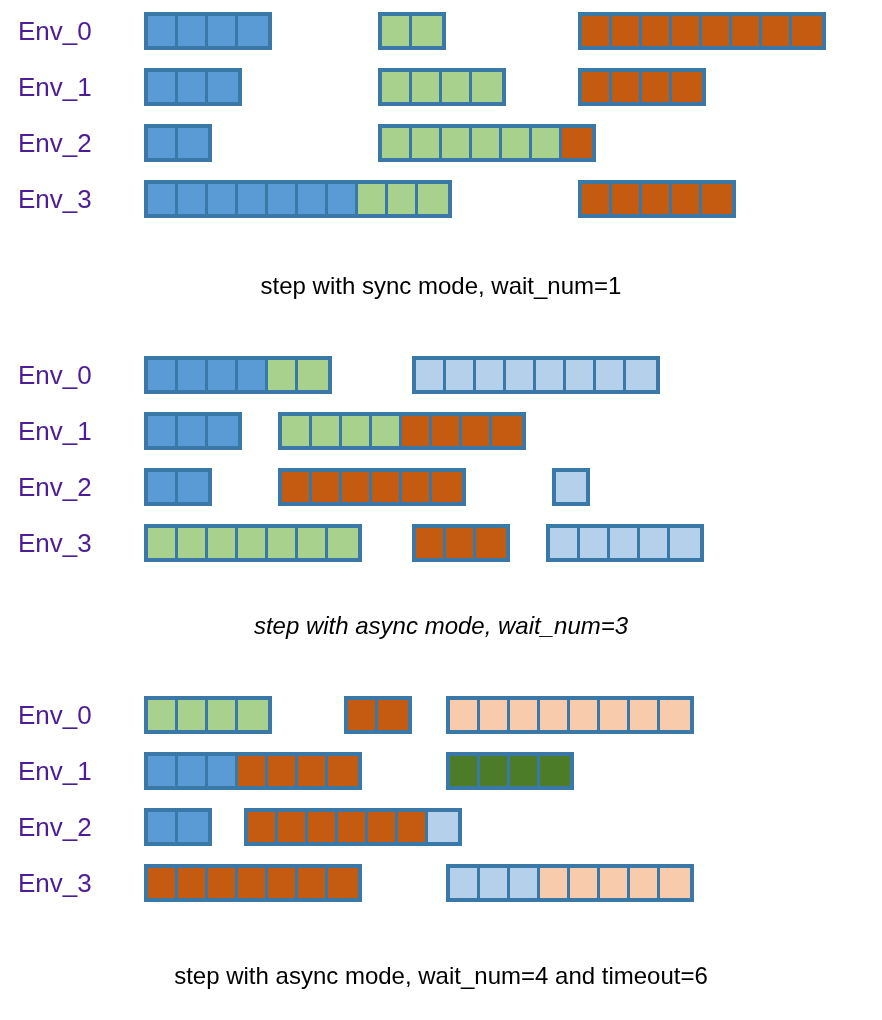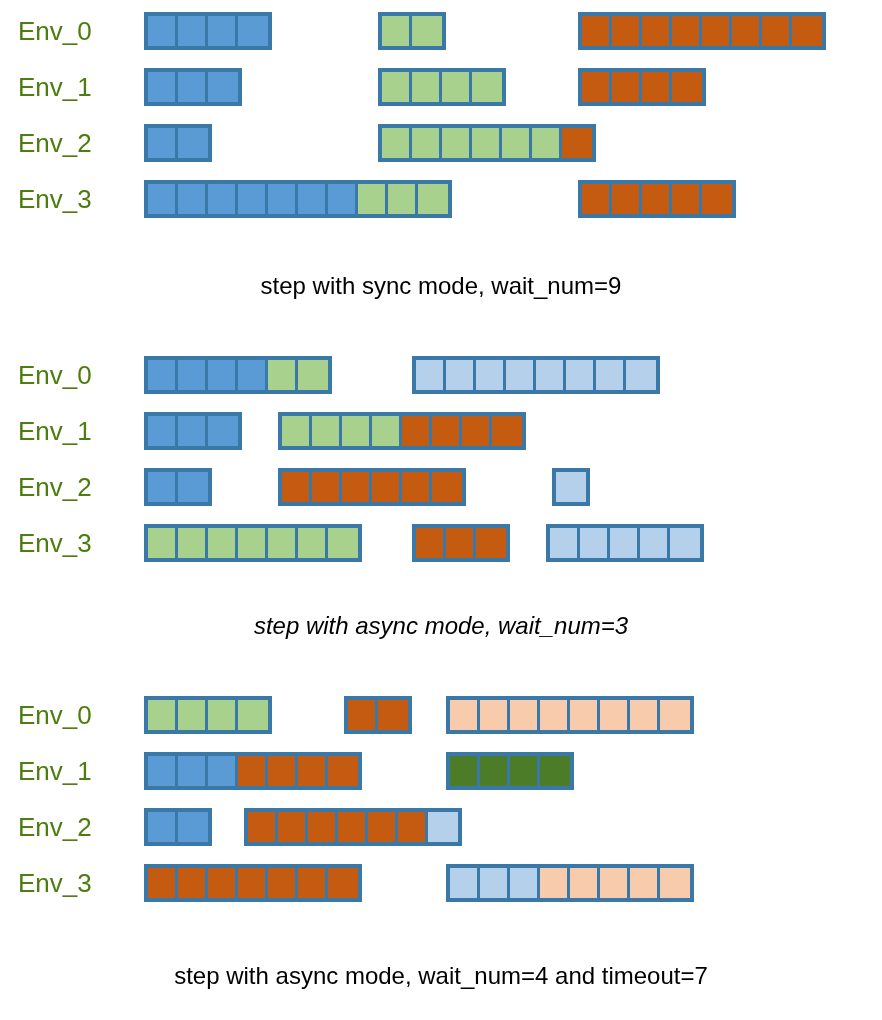--- a/index.html
+++ b/index.html
@@ -31,21 +31,21 @@
     height: 46px;
   }
   .row-label {
     position: absolute;
     left: 18px;
     top: 0;
     width: 120px;
     height: 46px;
     line-height: 46px;
     font-size: 26px;
-    color: #4d7c0f;
+    color: #4c1d95;
     font-family: "Liberation Sans", sans-serif;
     white-space: nowrap;
   }
   .block {
     position: absolute;
     top: 4px;
     height: 38px;
     background: #3a78a8;
     border: 4px solid #3a78a8;
     box-sizing: border-box;
@@ -159,21 +159,21 @@
         </div>
         <div class="block" style="left: 578px;">
           <div class="cell c-orange"></div>
           <div class="cell c-orange"></div>
           <div class="cell c-orange"></div>
           <div class="cell c-orange"></div>
           <div class="cell c-orange"></div>
         </div>
       </div>
     </div>
-    <div class="caption" style="top: 272px;">step with sync mode, wait_num=9</div>
+    <div class="caption" style="top: 272px;">step with sync mode, wait_num=1</div>
     <div class="panel" style="top: 352px;">
       <div class="row" style="top: 0px;">
         <div class="row-label">Env_0</div>
         <div class="block" style="left: 144px;">
           <div class="cell c-blue"></div>
           <div class="cell c-blue"></div>
           <div class="cell c-blue"></div>
           <div class="cell c-blue"></div>
           <div class="cell c-green"></div>
           <div class="cell c-green"></div>
@@ -325,14 +325,14 @@
           <div class="cell c-lightblue"></div>
           <div class="cell c-lightblue"></div>
           <div class="cell c-peach"></div>
           <div class="cell c-peach"></div>
           <div class="cell c-peach"></div>
           <div class="cell c-peach"></div>
           <div class="cell c-peach"></div>
         </div>
       </div>
     </div>
-    <div class="caption" style="top: 962px;">step with async mode, wait_num=4 and timeout=7</div>
+    <div class="caption" style="top: 962px;">step with async mode, wait_num=4 and timeout=6</div>
   </div>
 
 </body></html>

